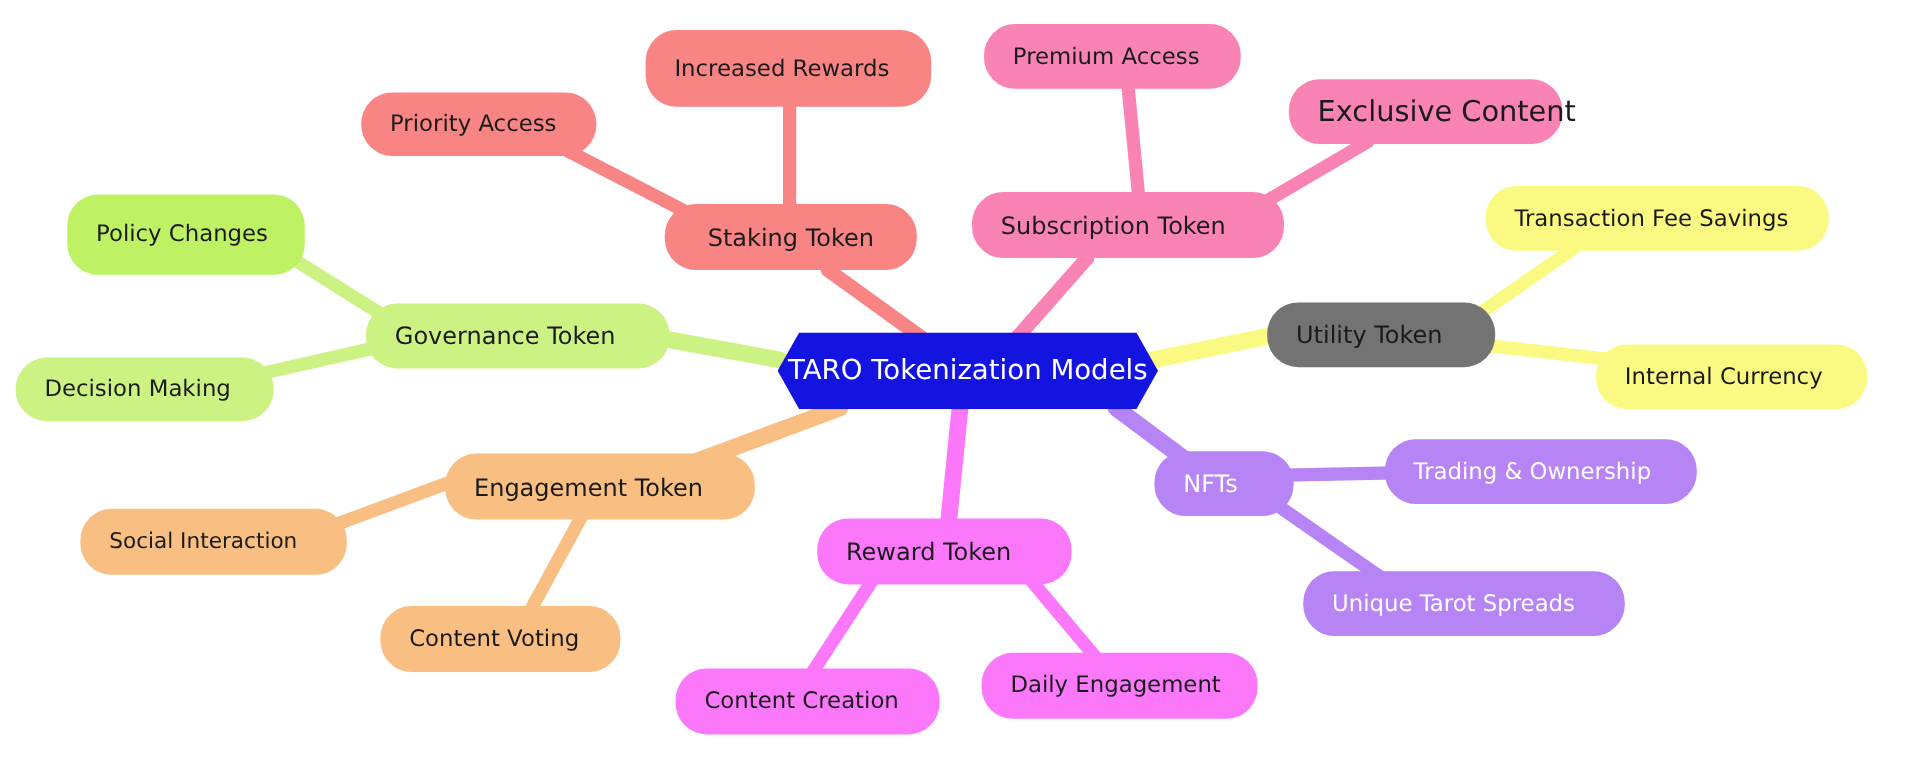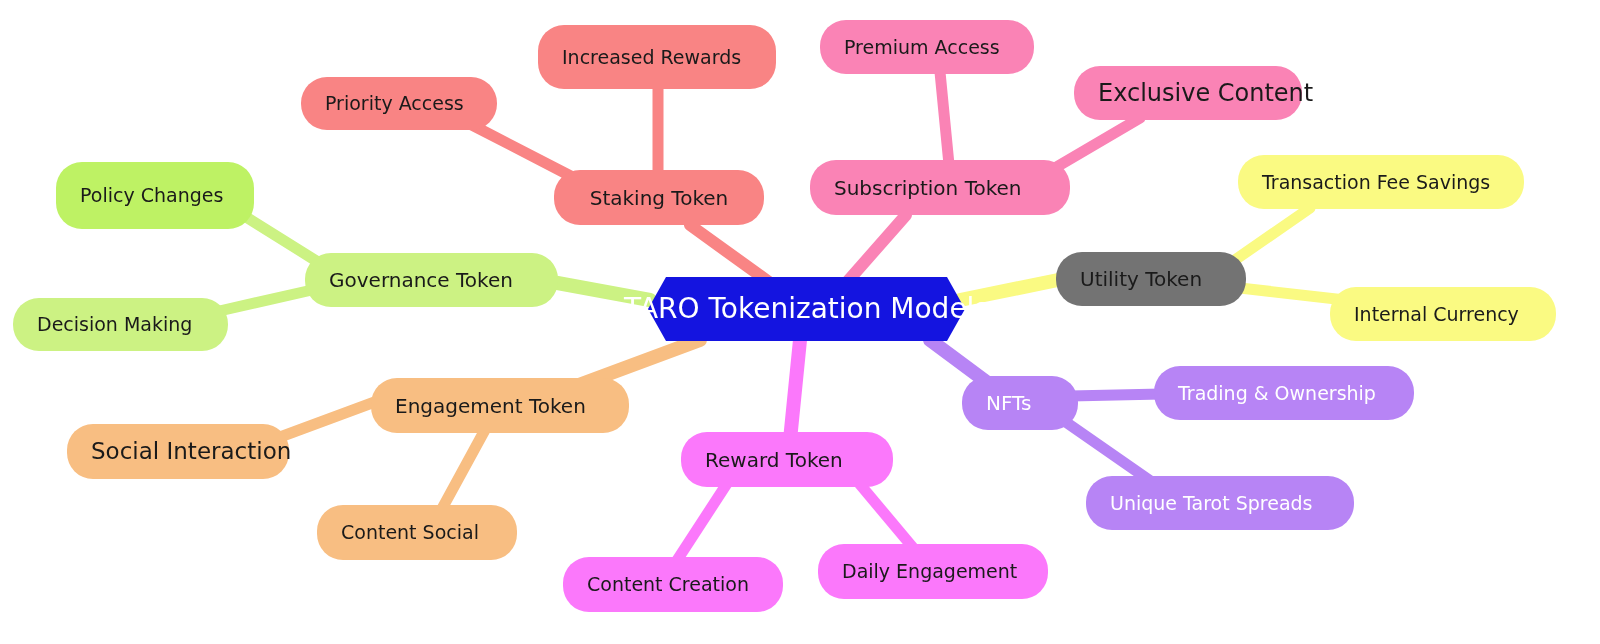--- a/index.html
+++ b/index.html
@@ -51,21 +51,21 @@
       <line x1="1070" y1="396" x2="1162" y2="394" stroke="#b784f5" stroke-width="11" stroke-linecap="round"></line>
       <line x1="1060" y1="418" x2="1175" y2="498" stroke="#b784f5" stroke-width="11" stroke-linecap="round"></line>
       <line x1="728" y1="482" x2="672" y2="568" stroke="#fb78fb" stroke-width="11" stroke-linecap="round"></line>
       <line x1="858" y1="482" x2="920" y2="556" stroke="#fb78fb" stroke-width="11" stroke-linecap="round"></line>
       <line x1="380" y1="400" x2="272" y2="440" stroke="#f8be82" stroke-width="11" stroke-linecap="round"></line>
       <line x1="486" y1="428" x2="438" y2="516" stroke="#f8be82" stroke-width="11" stroke-linecap="round"></line>
       <line x1="318" y1="262" x2="235" y2="210" stroke="#ccf283" stroke-width="11" stroke-linecap="round"></line>
       <line x1="312" y1="290" x2="215" y2="312" stroke="#ccf283" stroke-width="11" stroke-linecap="round"></line>
     </svg>
   <div id="nodes">
-      <div class="node root" style="left: 648px; top: 277px; width: 317px; height: 64px; font-size: 28px; color: rgb(255, 255, 255);">
+      <div class="node root" style="left: 648px; top: 277px; width: 317px; height: 64px; font-size: 23px; color: rgb(255, 255, 255);">
         <svg class="hexbg" viewBox="0 0 317 64" preserveAspectRatio="none">
           <polygon points="18,0 299,0 317,32 299,64 18,64 0,32" fill="#1414e0"></polygon>
         </svg>
         <span class="label">TARO Tokenization Models</span>
       </div>
       <div class="node" style="left: 554px; top: 170px; width: 210px; height: 55px; font-size: 20px; color: rgb(26, 26, 26); background: rgb(249, 132, 132); padding-left: 24px; padding-right: 24px; justify-content: center;">
         <span class="label">Staking Token</span>
       </div>
       <div class="node" style="left: 301px; top: 77px; width: 196px; height: 53px; font-size: 19px; color: rgb(26, 26, 26); background: rgb(249, 132, 132); padding-left: 24px; padding-right: 24px;">
         <span class="label">Priority Access</span>
@@ -105,25 +105,25 @@
       </div>
       <div class="node" style="left: 563px; top: 557px; width: 220px; height: 55px; font-size: 19px; color: rgb(26, 26, 26); background: rgb(251, 120, 251); padding-left: 24px; padding-right: 24px; text-align: center;">
         <span class="label">Content Creation</span>
       </div>
       <div class="node" style="left: 818px; top: 544px; width: 230px; height: 55px; font-size: 19px; color: rgb(26, 26, 26); background: rgb(251, 120, 251); padding-left: 24px; padding-right: 24px;">
         <span class="label">Daily Engagement</span>
       </div>
       <div class="node" style="left: 371px; top: 378px; width: 258px; height: 55px; font-size: 20px; color: rgb(26, 26, 26); background: rgb(248, 190, 130); padding-left: 24px; padding-right: 24px;">
         <span class="label">Engagement Token</span>
       </div>
-      <div class="node" style="left: 67px; top: 424px; width: 222px; height: 55px; font-size: 23px; color: rgb(26, 26, 26); background: rgb(248, 190, 130); padding-left: 24px; padding-right: 24px;">
+      <div class="node" style="left: 67px; top: 424px; width: 222px; height: 55px; font-size: 18px; color: rgb(26, 26, 26); background: rgb(248, 190, 130); padding-left: 24px; padding-right: 24px;">
         <span class="label">Social Interaction</span>
       </div>
       <div class="node" style="left: 317px; top: 505px; width: 200px; height: 55px; font-size: 19px; color: rgb(26, 26, 26); background: rgb(248, 190, 130); padding-left: 24px; padding-right: 24px;">
-        <span class="label">Content Social</span>
+        <span class="label">Content Voting</span>
       </div>
       <div class="node" style="left: 305px; top: 253px; width: 253px; height: 54px; font-size: 20px; color: rgb(26, 26, 26); background: rgb(204, 242, 131); padding-left: 24px; padding-right: 24px;">
         <span class="label">Governance Token</span>
       </div>
       <div class="node" style="left: 56px; top: 162px; width: 198px; height: 67px; font-size: 19px; color: rgb(26, 26, 26); background: #bef264; padding-left: 24px; padding-right: 24px;">
         <span class="label">Policy Changes</span>
       </div>
       <div class="node" style="left: 13px; top: 298px; width: 215px; height: 53px; font-size: 19px; color: rgb(26, 26, 26); background: rgb(204, 242, 131); padding-left: 24px; padding-right: 24px;">
         <span class="label">Decision Making</span>
       </div>

